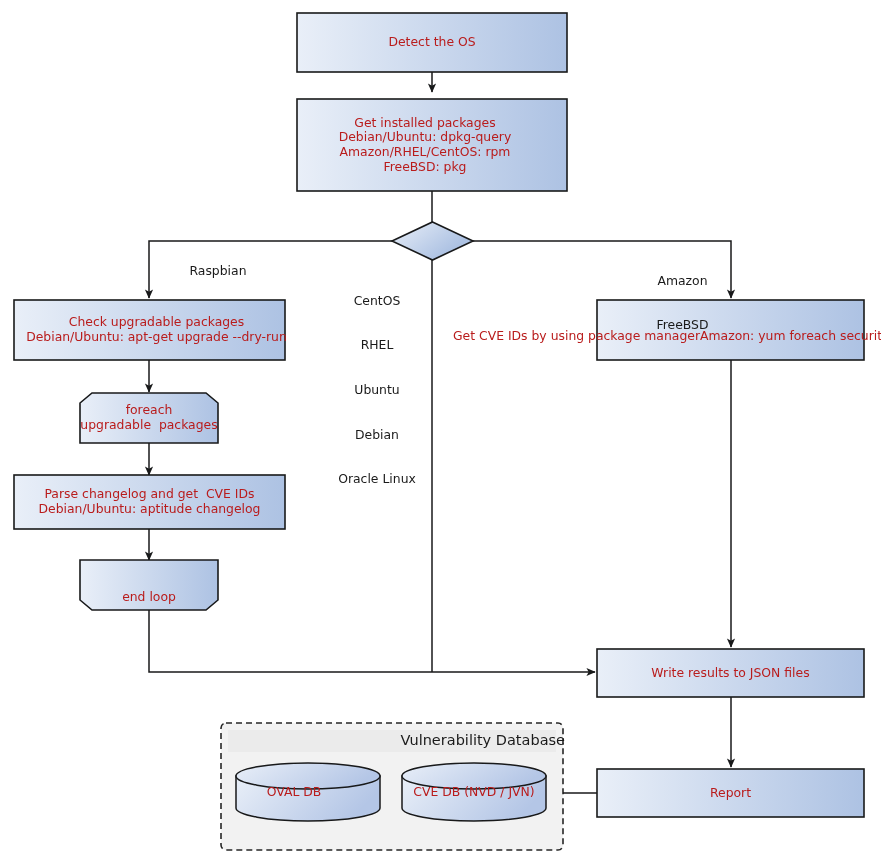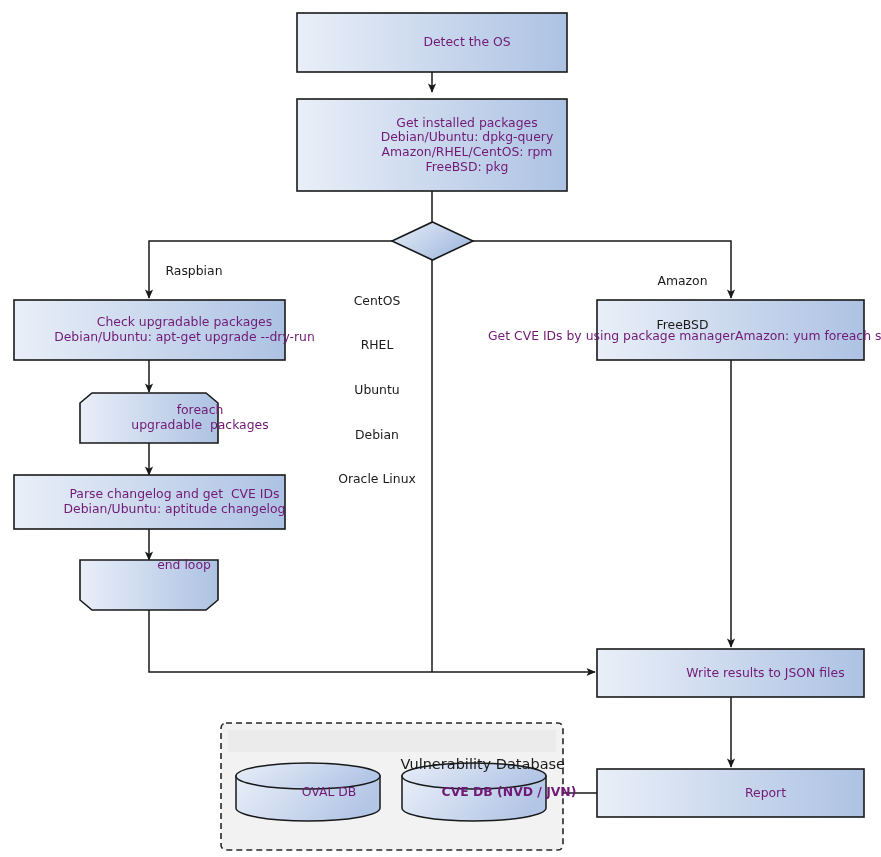--- a/index.html
+++ b/index.html
@@ -29,22 +29,21 @@
   .node-text {
     position: absolute;
     display: flex;
     align-items: center;
     justify-content: center;
     text-align: right;
     pointer-events: none;
     line-height: 1.18;
     white-space: pre;
     font-size: 12.4px;
-    color: #701a75;
-    margin-left: 35px;
+    color: #b91c1c;
   }
   .edge-label {
     position: absolute;
     text-align: center;
     font-size: 12.4px;
     color: #1a1a1a;
     line-height: 1.2;
     white-space: pre;
   }
   .group-title {
@@ -137,68 +136,68 @@
     </g>
 
     <g>
       <path d="M 402 776 L 402 808 A 72 13 0 0 0 546 808 L 546 776 Z" fill="url(#cylGrad)" stroke="#18191a" stroke-width="1.5"></path>
       <ellipse cx="474" cy="776" rx="72" ry="13" fill="url(#cylGrad)" stroke="#18191a" stroke-width="1.5"></ellipse>
     </g>
   </svg>
 
   <div class="node-text" style="left:297px; top:13px; width:270px; height:59px;">Detect the OS</div>
 
-  <div class="node-text" style="left:297px; top:99px; width:270px; height:92px; flex-direction:column;">
+  <div class="node-text" style="left:290px; top:99px; width:270px; height:92px; flex-direction:column;">
     <span>Get installed packages</span>
     <span>Debian/Ubuntu: dpkg-query</span>
     <span>Amazon/RHEL/CentOS: rpm</span>
     <span>FreeBSD: pkg</span>
   </div>
 
-  <div class="node-text" style="left:14px; top:300px; width:271px; height:60px; flex-direction:column;">
+  <div class="node-text" style="left:14px; top:300px; width:271px; height:60px; flex-direction:column;padding-left:7px;">
     <span>Check upgradable packages</span>
     <span>Debian/Ubuntu: apt-get upgrade --dry-run</span>
   </div>
 
-  <div class="node-text" style="left:80px; top:393px; width:138px; height:50px; flex-direction:column;padding-left:16px;">
+  <div class="node-text" style="left:80px; top:393px; width:138px; height:50px; flex-direction:column;">
     <span>foreach</span>
     <span>upgradable  packages</span>
   </div>
 
-  <div class="node-text" style="left:4px; top:475px; width:271px; height:54px; flex-direction:column;">
+  <div class="node-text" style="left:14px; top:475px; width:271px; height:54px; flex-direction:column;">
     <span>Parse changelog and get  CVE IDs</span>
     <span>Debian/Ubuntu: aptitude changelog</span>
   </div>
 
-  <div class="node-text" style="left:80px; top:540px; width:138px; height:50px;border-radius:20px;">end loop</div>
+  <div class="node-text" style="left:80px; top:572px; width:138px; height:50px;border-radius:20px;">end loop</div>
 
   <div class="node-text" style="left:597px; top:300px; width:267px; height:72px; flex-direction:row;">
     <span>Get CVE IDs by using package manager</span>
     <span>Amazon: yum foreach security</span>
     <span>FreeBSD: pkg audit</span>
   </div>
 
   <div class="node-text" style="left:597px; top:649px; width:267px; height:48px;">Write results to JSON files</div>
 
   <div class="node-text" style="left:597px; top:769px; width:267px; height:48px;border-radius:8px;">Report</div>
 
   <div class="node-text" style="left:236px; top:770px; width:116px; height:44px;">OVAL DB</div>
 
-  <div class="node-text" style="left:402px; top:770px; width:144px; height:44px;font-weight:bold;">CVE DB (NVD / JVN)</div>
-
-  <div class="edge-label" style="left:134px; top:264px; width:120px;">Raspbian</div>
+  <div class="node-text" style="left:402px; top:770px; width:144px; height:44px;">CVE DB (NVD / JVN)</div>
+
+  <div class="edge-label" style="left:158px; top:264px; width:120px;">Raspbian</div>
 
   <div class="edge-label" style="left:625px; top:244px; width:115px;">
     <div>Amazon</div>
     <div>FreeBSD</div>
   </div>
 
   <div class="edge-label" style="left:317px; top:264px; width:120px;">
     <div>CentOS</div>
     <div>RHEL</div>
     <div>Ubuntu</div>
     <div>Debian</div>
     <div>Oracle Linux</div>
   </div>
 
-  <div class="group-title" style="left:236px; top:732px; width:329px;margin-top:24px;">Vulnerability Database</div>
+  <div class="group-title" style="left:236px; top:732px; width:329px;">Vulnerability Database</div>
 
 </div>
 
 </body></html>

